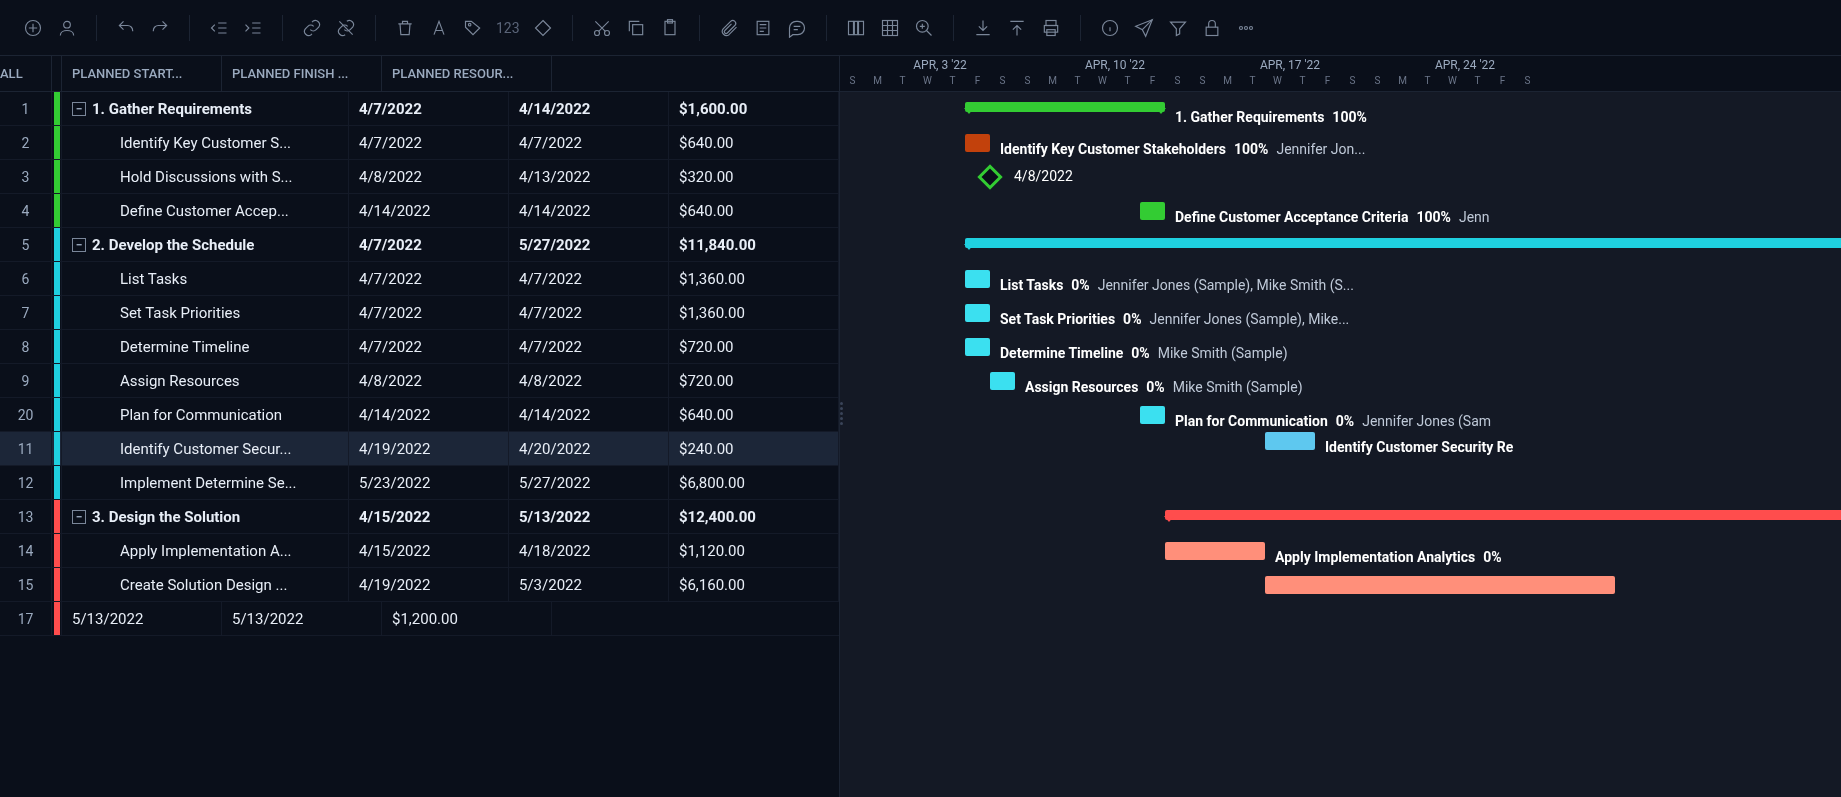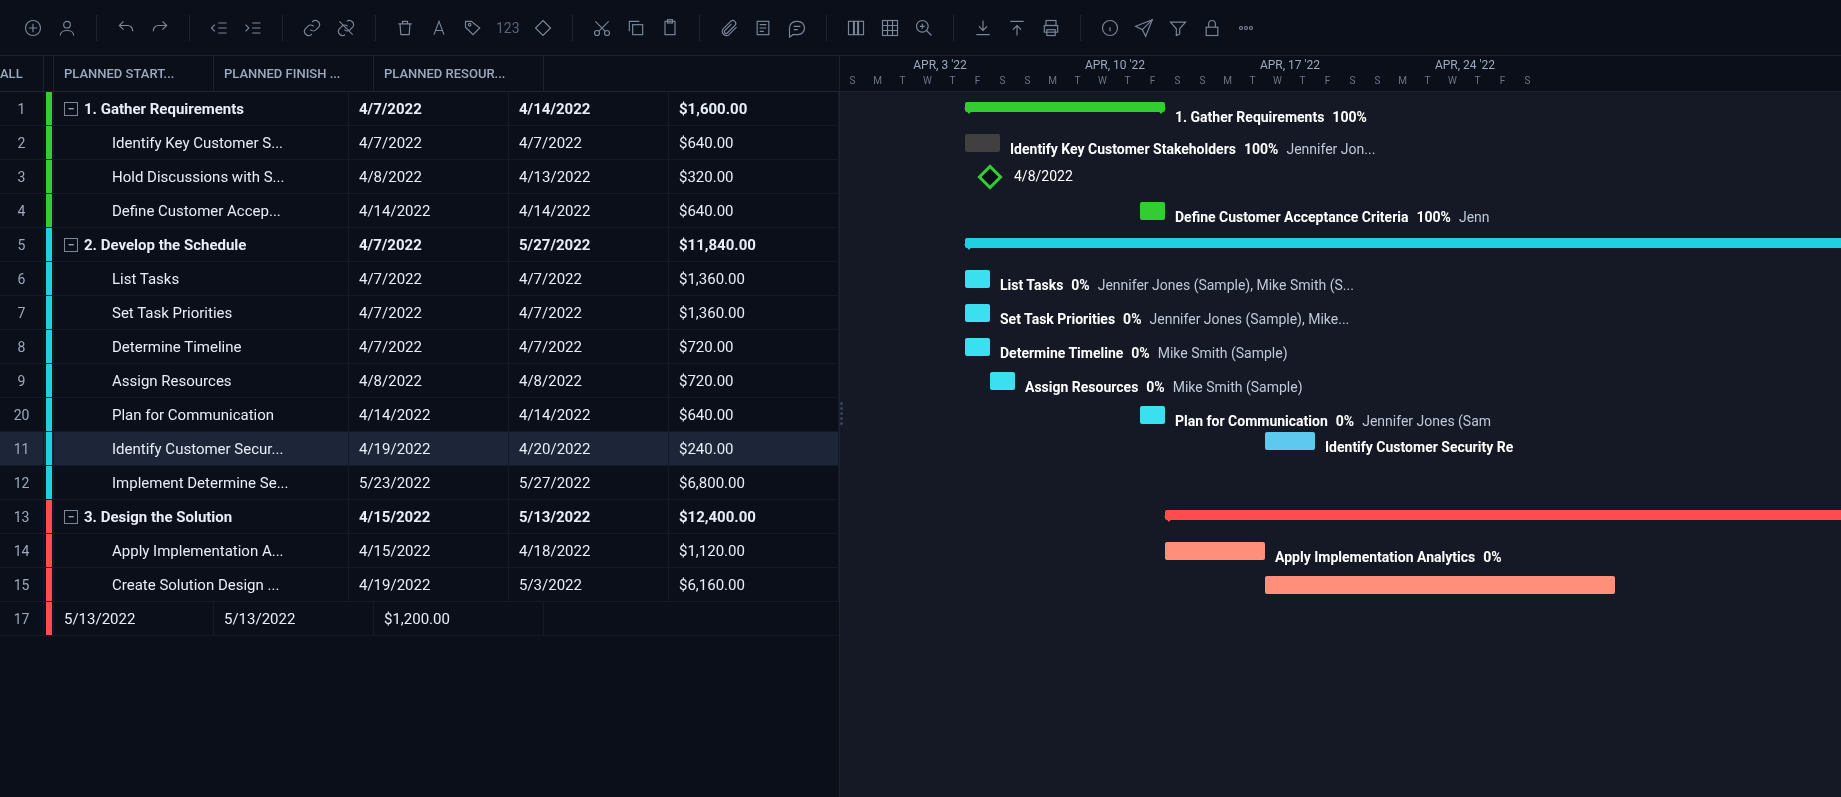--- a/index.html
+++ b/index.html
@@ -47,21 +47,21 @@
   display: flex;
   flex-direction: column;
   overflow: hidden;
 }
 .grid-header {
   display: flex;
   height: 36px;
   border-bottom: 1px solid #1c2433;
   background: #0a0f1a;
 }
-.col-all { width: 44px; text-align: center; }
+.col-all { width: 52px; text-align: center; }
 .col-color { width: 10px; }
 .col-name { flex: 1; padding-left: 10px; min-width: 200px;}
 .col-start { width: 160px; padding-left: 10px; }
 .col-finish { width: 160px; padding-left: 10px; }
 .col-res { width: 170px; padding-left: 10px; }
 .grid-header > div {
   color: #9baabf;
   font-size: 13px;
   font-weight: 500;
   display: flex;
@@ -655,21 +655,21 @@
           <div class="bar summary-bar" style="left: 125px; width: 200px; background: rgb(51, 204, 51); --tip: #33cc33; position: absolute;">
             <div class="bar-label">
               <span class="name">1. Gather Requirements</span>
               <span class="pct">100%</span>
             </div>
             <span style="position:absolute;left:-1px;top:6px;border-left:5px solid transparent;border-right:5px solid transparent;border-top:6px solid rgb(51, 204, 51);"></span>
             <span style="position:absolute;right:-1px;top:6px;border-left:5px solid transparent;border-right:5px solid transparent;border-top:6px solid rgb(51, 204, 51);"></span>
           </div>
         </div>
         <div class="gantt-row" style="top: 34px;">
-          <div class="bar" style="left: 125px; width: 35px; background: #404040;">
+          <div class="bar" style="left: 125px; width: 25px; background: #c2410c;">
             <div class="bar-label">
               <span class="name">Identify Key Customer Stakeholders</span>
               <span class="pct">100%</span>
               <span class="res">Jennifer Jon...</span>
             </div>
           </div>
         </div>
         <div class="gantt-row" style="top: 68px;">
           <div class="milestone" style="left: 150px;"></div>
           <div class="milestone-label" style="left: 174px;">4/8/2022</div>

